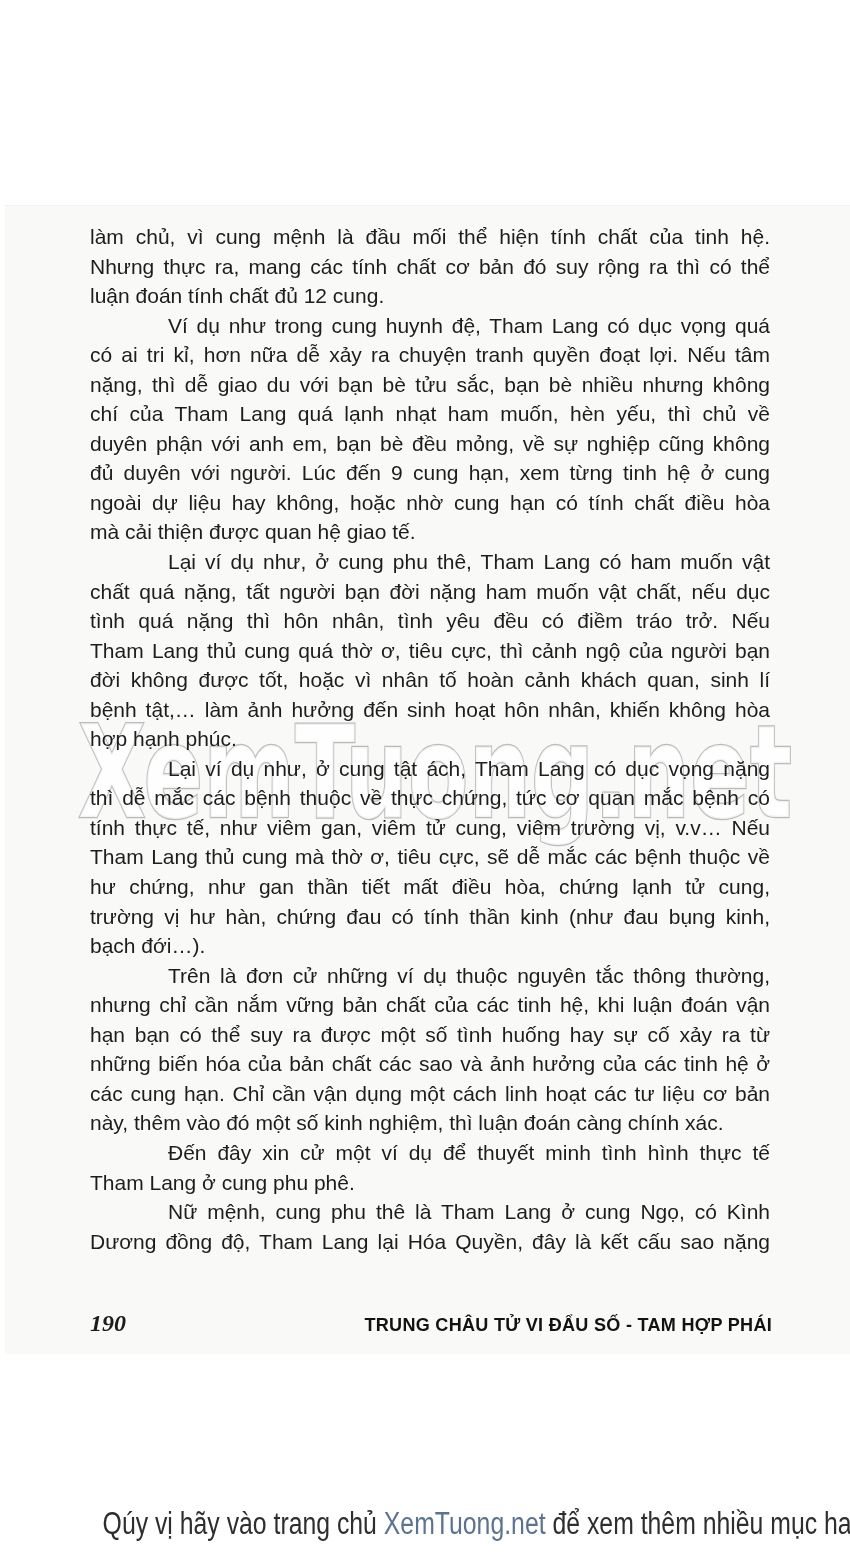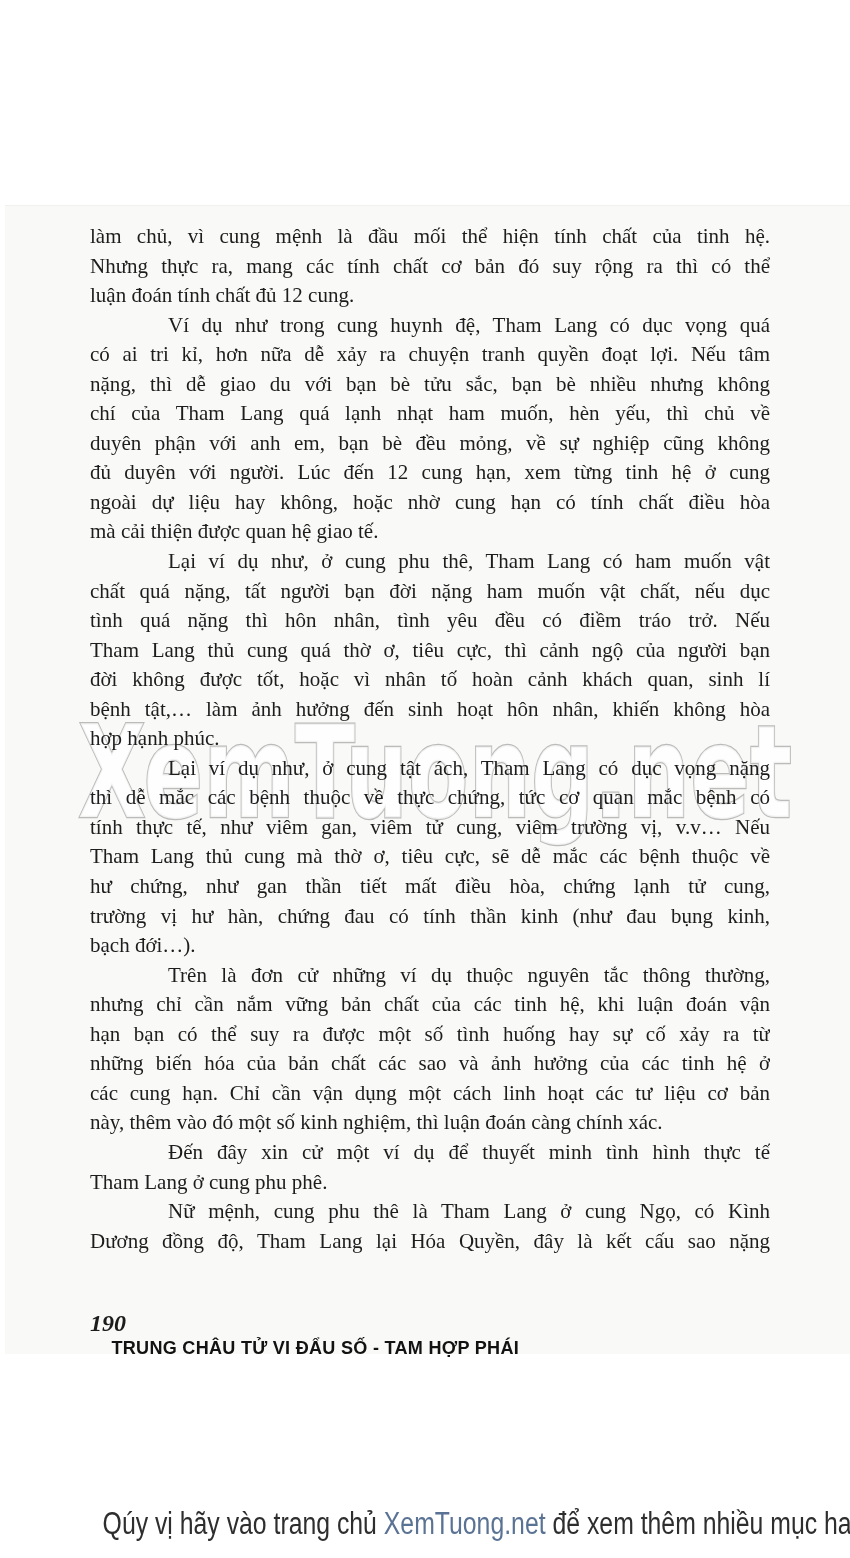--- a/index.html
+++ b/index.html
@@ -11,27 +11,27 @@
     position:absolute;left:5px;top:205px;width:845px;height:1148px;
     background:#f9f9f7;border-top:1px solid #f1f1ee;
   }
   .watermark{position:absolute;left:0;top:690px;pointer-events:none;}
   .text-block{
     position:absolute;left:90px;top:222px;width:680px;
   }
   .line{
     font-size:21px;line-height:29.55px;height:29.55px;color:#1d1d1d;
     text-align:justify;text-align-last:justify;overflow:hidden;
-    font-family:Liberation Serif, serif;
+    font-family:Liberation Sans, sans-serif;
   }
   .line.ind{text-indent:78px;}
   .line.last{text-align:center;text-align-last:left;}
   .page-footer{
     position:absolute;left:90px;top:1310px;width:682px;
-    display:flex;justify-content:space-between;align-items:baseline;flex-direction:column;
+    display:flex;justify-content:space-between;align-items:baseline;
   }
   .page-number{
     font-family:"Liberation Serif",serif;font-style:italic;font-weight:bold;
     font-size:24px;color:#1c1c1c;
   }
   .book-title{
     font-family:"Liberation Sans",sans-serif;font-weight:bold;
     font-size:19px;letter-spacing:0.3px;color:#121212;
     transform:scaleX(0.95);transform-origin:right center;white-space:nowrap;
   }
@@ -58,21 +58,21 @@
 
   <div class="text-block">
       <div class="line">làm chủ, vì cung mệnh là đầu mối thể hiện tính chất của tinh hệ.</div>
       <div class="line">Nhưng thực ra, mang các tính chất cơ bản đó suy rộng ra thì có thể</div>
       <div class="line last">luận đoán tính chất đủ 12 cung.</div>
       <div class="line ind">Ví dụ như trong cung huynh đệ, Tham Lang có dục vọng quá</div>
       <div class="line">có ai tri kỉ, hơn nữa dễ xảy ra chuyện tranh quyền đoạt lợi. Nếu tâm</div>
       <div class="line">nặng, thì dễ giao du với bạn bè tửu sắc, bạn bè nhiều nhưng không</div>
       <div class="line">chí của Tham Lang quá lạnh nhạt ham muốn, hèn yếu, thì chủ về</div>
       <div class="line">duyên phận với anh em, bạn bè đều mỏng, về sự nghiệp cũng không</div>
-      <div class="line">đủ duyên với người. Lúc đến 12 cung hạn, xem từng tinh hệ ở cung</div>
+      <div class="line">đủ duyên với người. Lúc đến 9 cung hạn, xem từng tinh hệ ở cung</div>
       <div class="line">ngoài dự liệu hay không, hoặc nhờ cung hạn có tính chất điều hòa</div>
       <div class="line last">mà cải thiện được quan hệ giao tế.</div>
       <div class="line ind">Lại ví dụ như, ở cung phu thê, Tham Lang có ham muốn vật</div>
       <div class="line">chất quá nặng, tất người bạn đời nặng ham muốn vật chất, nếu dục</div>
       <div class="line">tình quá nặng thì hôn nhân, tình yêu đều có điềm tráo trở. Nếu</div>
       <div class="line">Tham Lang thủ cung quá thờ ơ, tiêu cực, thì cảnh ngộ của người bạn</div>
       <div class="line">đời không được tốt, hoặc vì nhân tố hoàn cảnh khách quan, sinh lí</div>
       <div class="line">bệnh tật,… làm ảnh hưởng đến sinh hoạt hôn nhân, khiến không hòa</div>
       <div class="line last">hợp hạnh phúc.</div>
       <div class="line ind">Lại ví dụ như, ở cung tật ách, Tham Lang có dục vọng nặng</div>

